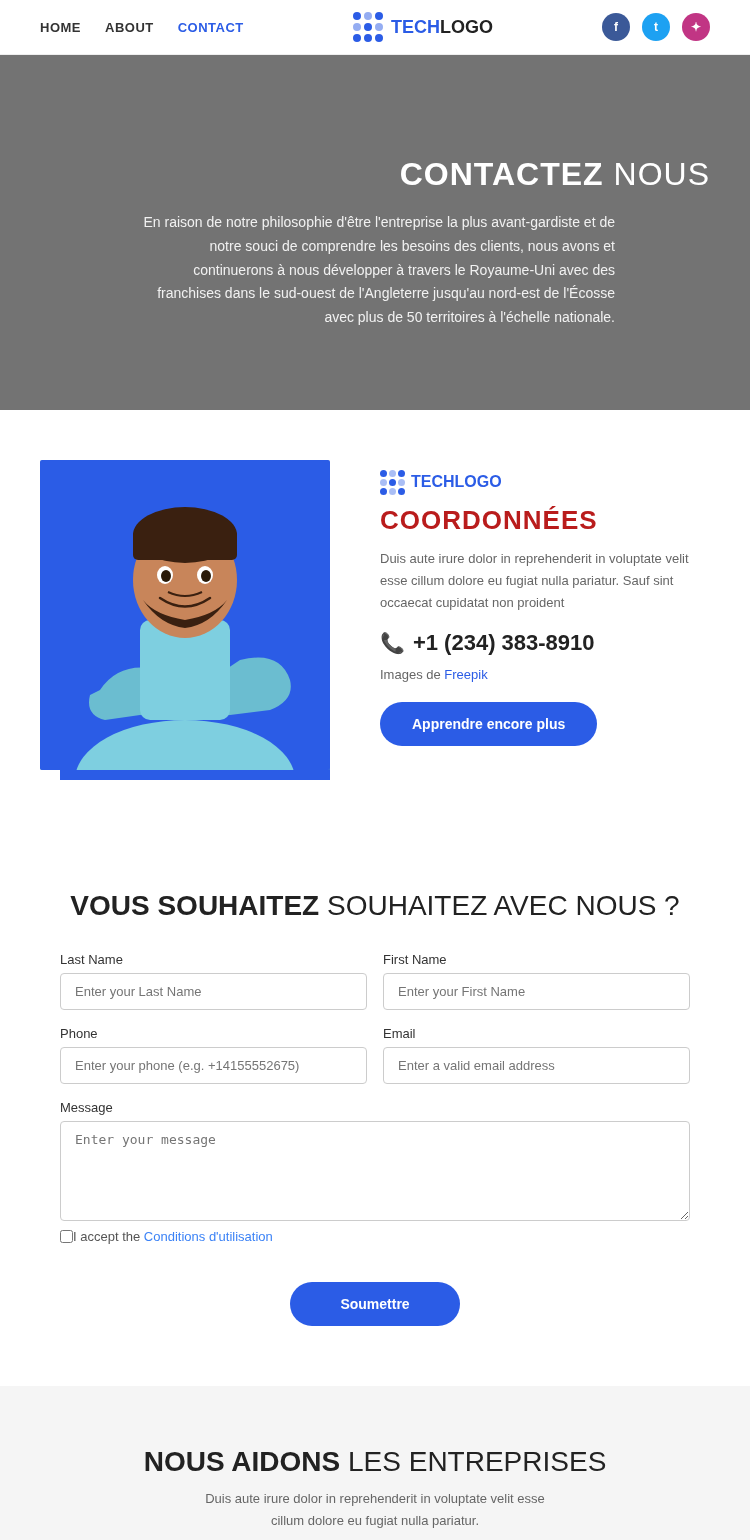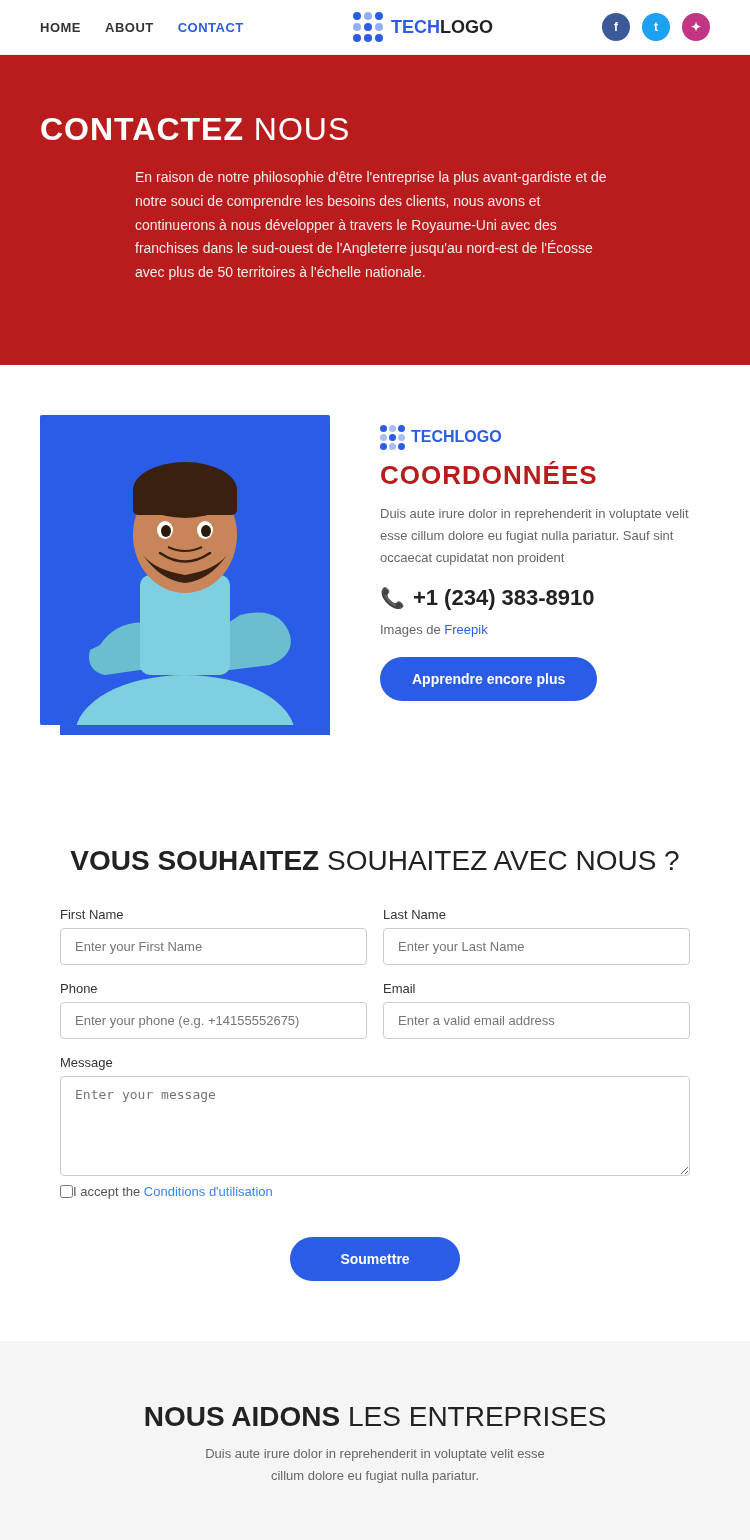--- a/index.html
+++ b/index.html
@@ -17,22 +17,22 @@
     .logo-dots { display: grid; grid-template-columns: repeat(3,8px); gap: 3px; }
     .logo-dots span { width: 8px; height: 8px; background: #2b5ce6; border-radius: 50%; display: block; }
     .logo-dots span:nth-child(2),.logo-dots span:nth-child(4),.logo-dots span:nth-child(6) { background: #2b5ce6; opacity: 0.5; }
     .logo-text { font-size: 18px; font-weight: 700; color: #222; }
     .logo-text span { color: #2b5ce6; }
     .social-icons { display: flex; gap: 12px; }
     .social-icon { width: 28px; height: 28px; border-radius: 50%; background: #2b5ce6; display: flex; align-items: center; justify-content: center; color: #fff; font-size: 12px; font-weight: bold; }
 
     
     .hero {
-      background: #b91c1c; color: #fff; padding: 56px 40px 80px;
-      text-align: left;
+      background: #737373; color: #fff; padding: 101px 40px 80px;
+      text-align: right;
     }
     .hero h1 { font-size: 32px; font-weight: 900; letter-spacing: 1px; margin-bottom: 18px; }
     .hero h1 span { font-weight: 300; }
     .hero p { font-size: 14px; line-height: 1.7; max-width: 480px; margin: 0 auto; opacity: 0.9; }
 
     
     .info-section {
       display: flex; align-items: flex-start; padding: 50px 40px 60px; gap: 40px;
     }
     .info-image { position: relative; flex-shrink: 0; width: 300px; height: 320px; }
@@ -197,26 +197,26 @@
   </div>
 </section>
 
 <section class="form-section">
   <h2>
     <span style="font-weight:700;">VOUS SOUHAITEZ</span><span style="font-weight:300;"> SOUHAITEZ AVEC NOUS ?</span>
   </h2>
   <form>
     <div class="form-grid">
       <div class="form-group">
+        <label>Last Name</label>
+        <input type="text" placeholder="Enter your Last Name" style="">
+      </div>
+      <div class="form-group">
         <label>First Name</label>
         <input type="text" placeholder="Enter your First Name" style="">
-      </div>
-      <div class="form-group">
-        <label>Last Name</label>
-        <input type="text" placeholder="Enter your Last Name" style="">
       </div>
       <div class="form-group">
         <label>Phone</label>
         <input type="text" placeholder="Enter your phone (e.g. +14155552675)" style="">
       </div>
       <div class="form-group">
         <label>Email</label>
         <input type="email" placeholder="Enter a valid email address" style="">
       </div>
       <div class="form-group full">

